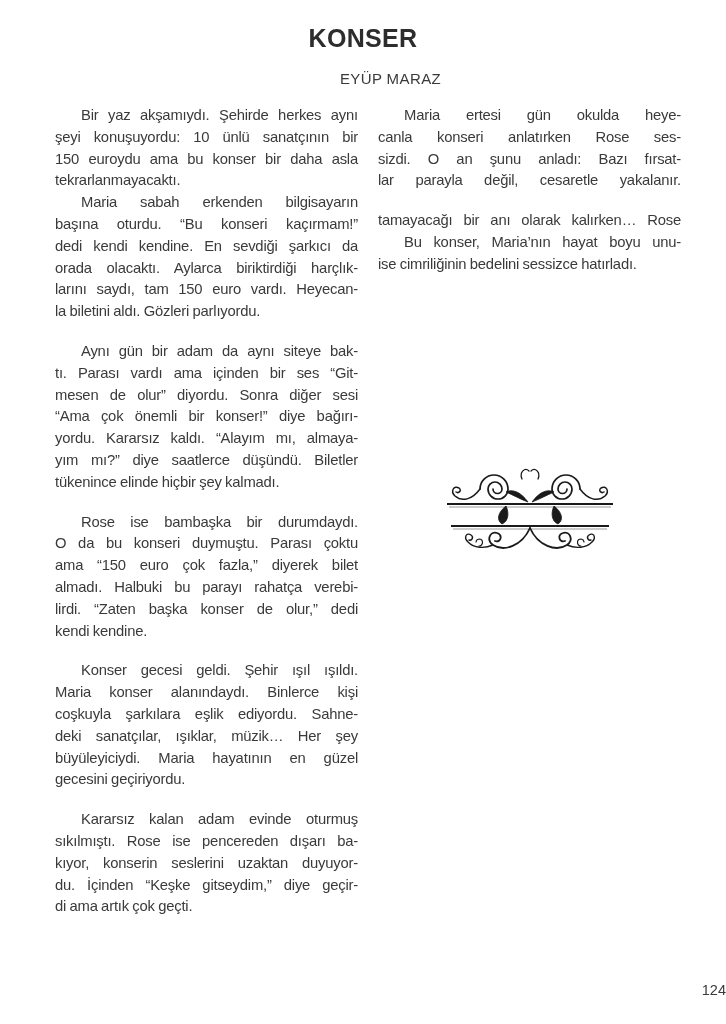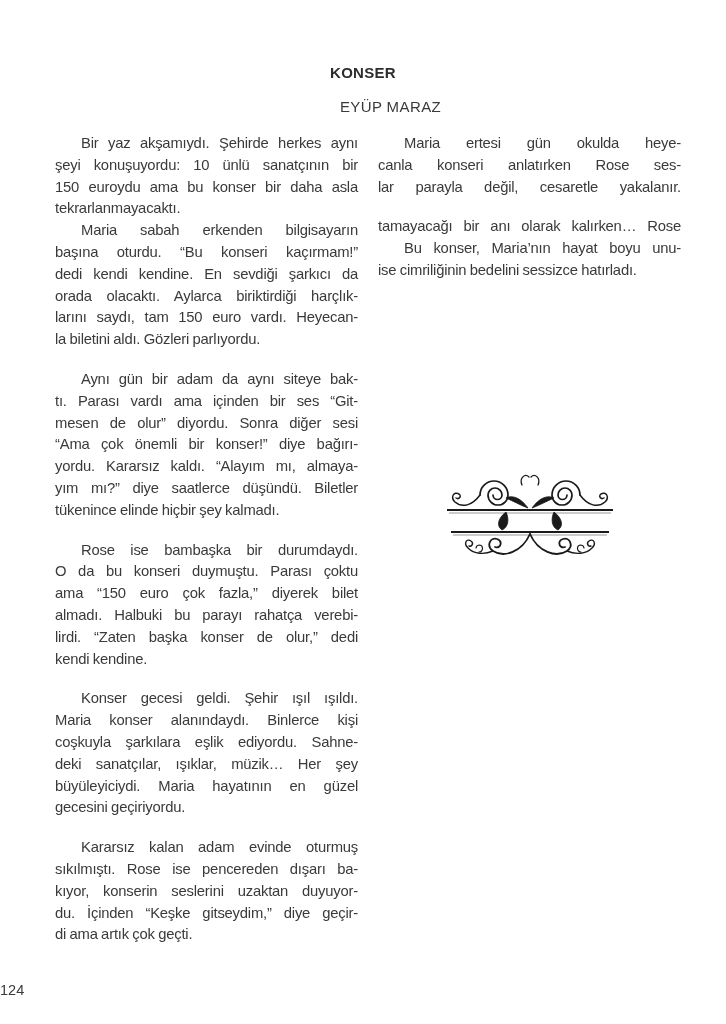--- a/index.html
+++ b/index.html
@@ -7,23 +7,23 @@
     position: relative;
     width: 726px;
     height: 1024px;
     margin: 0 auto;
     background: #ffffff;
     font-family: "Liberation Sans", "DejaVu Sans", sans-serif;
     color: #3a3a3a;
     overflow: hidden;
   }
   .title {
-    margin: 64px 0 0 0;
+    margin: 24px 0 0 0;
     text-align: center;
-    font-size: 15px;
+    font-size: 25px;
     font-weight: 700;
     letter-spacing: 0.3px;
     color: #2d2d2d;
   }
   .author {
     margin: 17px 0 0 55px;
     font-size: 15px;
     letter-spacing: 0.4px;
     color: #3a3a3a;
     text-align: center;
@@ -48,21 +48,21 @@
   .line.first { padding-left: 26px; }
   .line.last { text-align-last: left; }
   .ornament {
     width: 168px;
     margin: 186px auto 0 auto;
   }
   .pagenum {
     position: absolute;
     left: 0; right: 0;
     bottom: 26px;
-    text-align: left;
+    text-align: right;
     font-size: 14.5px;
     color: #3a3a3a;
   }
 </style>
 </head>
 <body>
 
 <div class="sheet">
 
   <h1 class="title">KONSER</h1>
@@ -117,20 +117,21 @@
           <div class="line">du. İçinden “Keşke gitseydim,” diye geçir-</div>
           <div class="line last">di ama artık çok geçti.</div>
         </div>
       </div>
 
     <div class="col">
       <div>
           <div class="para">
             <div class="line first">Maria ertesi gün okulda heye-</div>
             <div class="line">canla konseri anlatırken Rose ses-</div>
+            <div class="line">sizdi. O an şunu anladı: Bazı fırsat-</div>
             <div class="line">lar parayla değil, cesaretle yakalanır.</div>
           </div>
           <div class="para gap">
             <div class="line">tamayacağı bir anı olarak kalırken… Rose</div>
             <div class="line first">Bu konser, Maria’nın hayat boyu unu-</div>
             <div class="line last">ise cimriliğinin bedelini sessizce hatırladı.</div>
           </div>
         </div>
 
       <div class="ornament">

